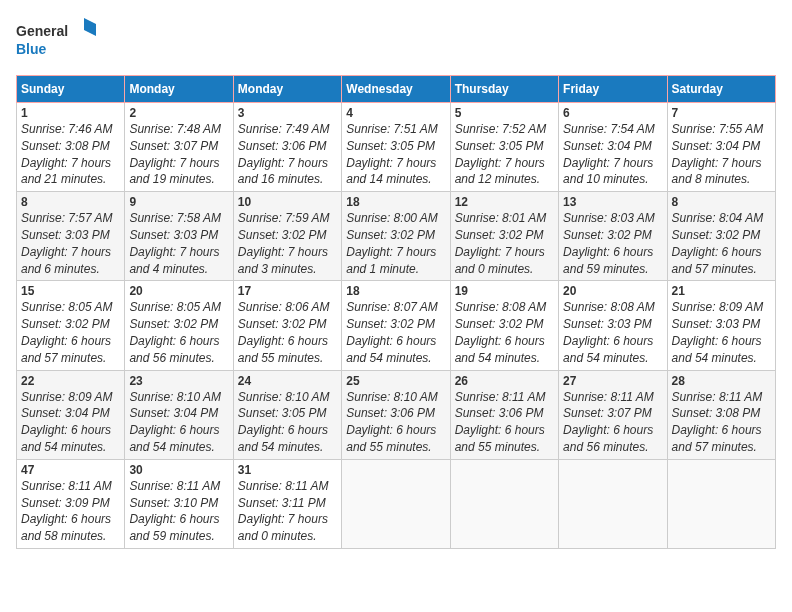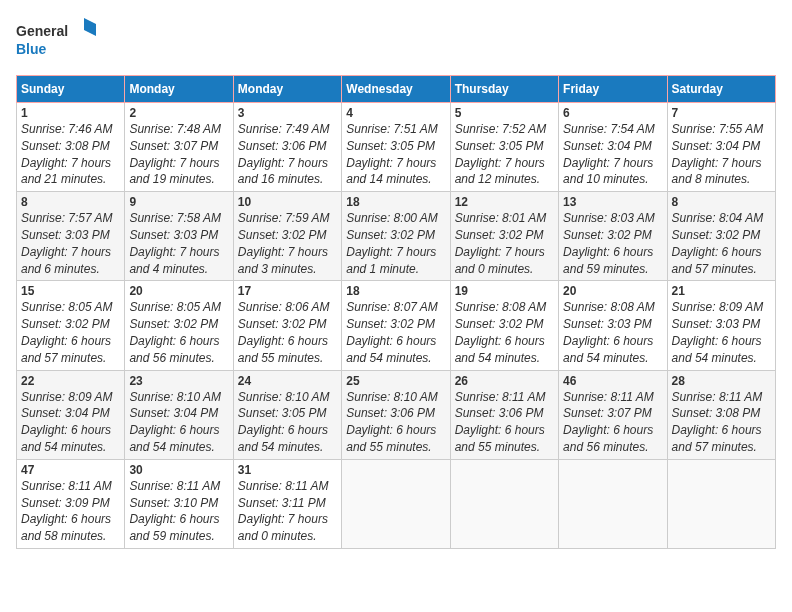--- a/index.html
+++ b/index.html
@@ -139,21 +139,21 @@
           <td><span class="day-number">19</span><span class="cell-text">Sunrise: 8:08 AM<br>Sunset: 3:02 PM<br>Daylight: 6 hours and 54 minutes.</span></td>
           <td><span class="day-number">20</span><span class="cell-text">Sunrise: 8:08 AM<br>Sunset: 3:03 PM<br>Daylight: 6 hours and 54 minutes.</span></td>
           <td><span class="day-number">21</span><span class="cell-text">Sunrise: 8:09 AM<br>Sunset: 3:03 PM<br>Daylight: 6 hours and 54 minutes.</span></td>
         </tr>
         <tr>
           <td><span class="day-number">22</span><span class="cell-text">Sunrise: 8:09 AM<br>Sunset: 3:04 PM<br>Daylight: 6 hours and 54 minutes.</span></td>
           <td><span class="day-number">23</span><span class="cell-text">Sunrise: 8:10 AM<br>Sunset: 3:04 PM<br>Daylight: 6 hours and 54 minutes.</span></td>
           <td><span class="day-number">24</span><span class="cell-text">Sunrise: 8:10 AM<br>Sunset: 3:05 PM<br>Daylight: 6 hours and 54 minutes.</span></td>
           <td><span class="day-number">25</span><span class="cell-text">Sunrise: 8:10 AM<br>Sunset: 3:06 PM<br>Daylight: 6 hours and 55 minutes.</span></td>
           <td><span class="day-number">26</span><span class="cell-text">Sunrise: 8:11 AM<br>Sunset: 3:06 PM<br>Daylight: 6 hours and 55 minutes.</span></td>
-          <td><span class="day-number">46</span><span class="cell-text">Sunrise: 8:11 AM<br>Sunset: 3:07 PM<br>Daylight: 6 hours and 56 minutes.</span></td>
+          <td><span class="day-number">27</span><span class="cell-text">Sunrise: 8:11 AM<br>Sunset: 3:07 PM<br>Daylight: 6 hours and 56 minutes.</span></td>
           <td><span class="day-number">28</span><span class="cell-text">Sunrise: 8:11 AM<br>Sunset: 3:08 PM<br>Daylight: 6 hours and 57 minutes.</span></td>
         </tr>
         <tr>
           <td><span class="day-number">47</span><span class="cell-text">Sunrise: 8:11 AM<br>Sunset: 3:09 PM<br>Daylight: 6 hours and 58 minutes.</span></td>
           <td><span class="day-number">30</span><span class="cell-text">Sunrise: 8:11 AM<br>Sunset: 3:10 PM<br>Daylight: 6 hours and 59 minutes.</span></td>
           <td><span class="day-number">31</span><span class="cell-text">Sunrise: 8:11 AM<br>Sunset: 3:11 PM<br>Daylight: 7 hours and 0 minutes.</span></td>
           <td class="empty-cell"></td>
           <td class="empty-cell"></td>
           <td class="empty-cell"></td>
           <td class="empty-cell"></td>

